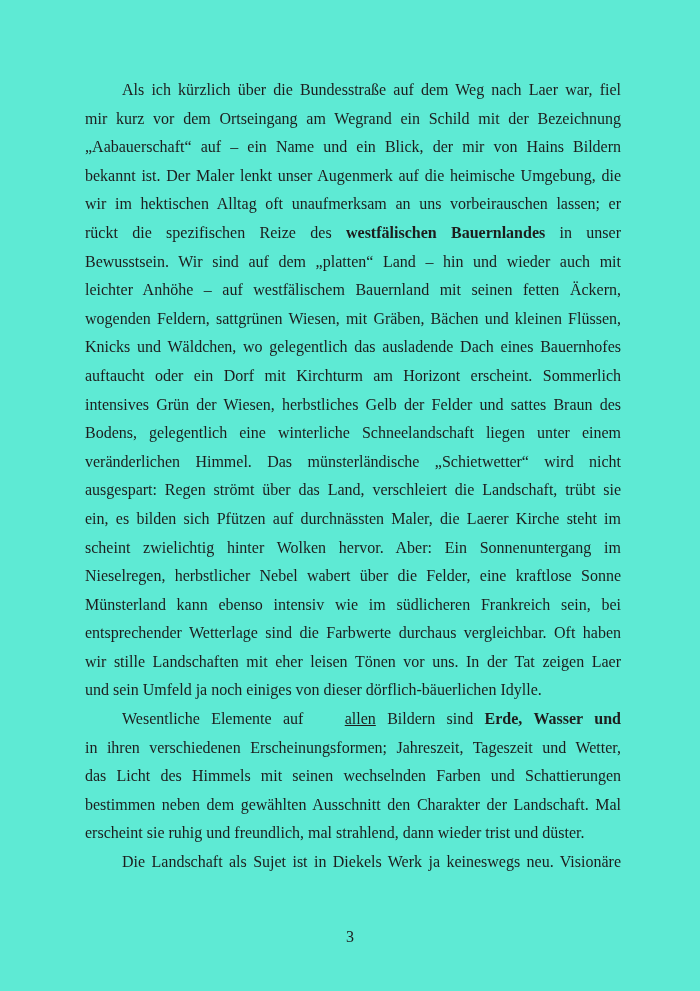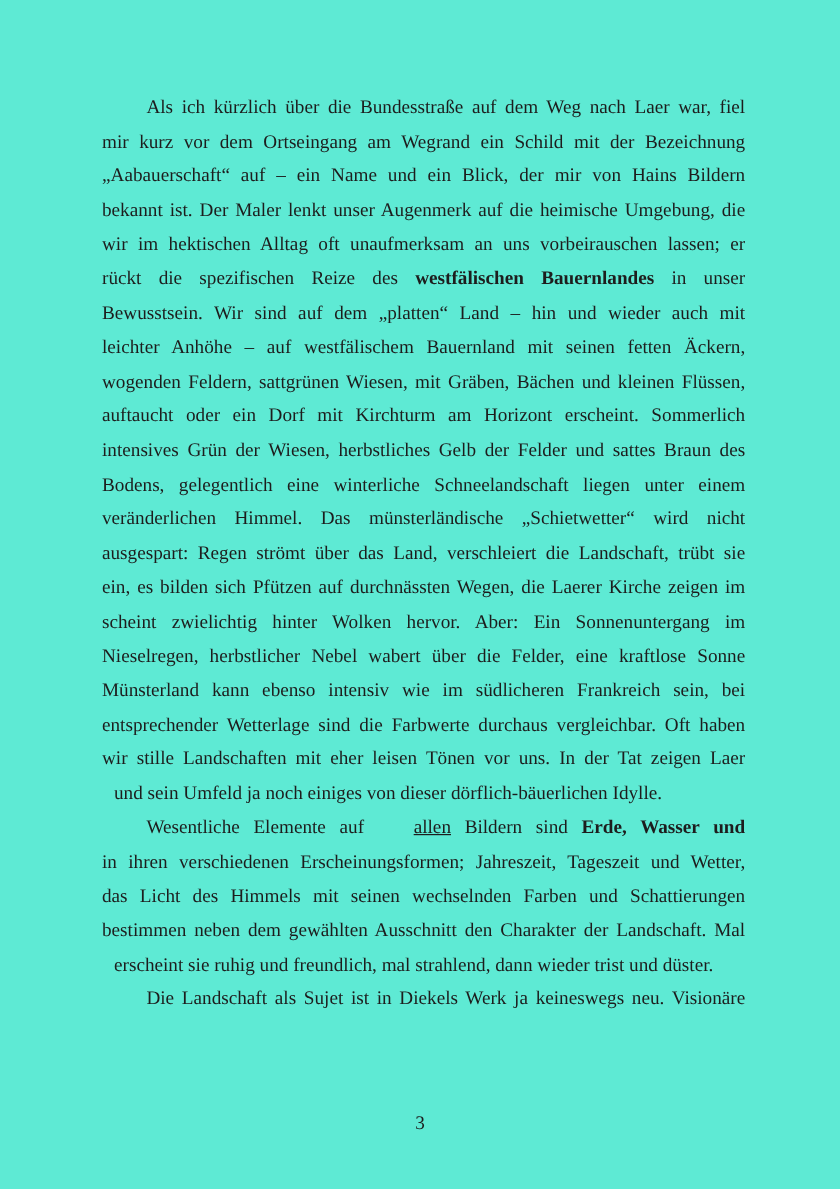--- a/index.html
+++ b/index.html
@@ -33,21 +33,20 @@
     height: 28.6px;
     text-align: justify;
     text-align-last: justify;
     overflow: hidden;
   }
   .line.first {
     text-indent: 37px;
   }
   .line.last {
     text-align-last: left;
-    margin-left: 10px;
   }
   .bold {
     font-weight: bold;
   }
   .underline {
     text-decoration: underline;
     margin-left: 30px;
   }
   .page-number {
     position: absolute;
@@ -67,26 +66,27 @@
       <div class="paragraph">
         <div class="line first"><span>Als ich kürzlich über die Bundesstraße auf dem Weg nach Laer war, fiel</span></div>
         <div class="line"><span>mir kurz vor dem Ortseingang am Wegrand ein Schild mit der Bezeichnung</span></div>
         <div class="line"><span>„Aabauerschaft“ auf – ein Name und ein Blick, der mir von Hains Bildern</span></div>
         <div class="line"><span>bekannt ist. Der Maler lenkt unser Augenmerk auf die heimische Umgebung, die</span></div>
         <div class="line"><span>wir im hektischen Alltag oft unaufmerksam an uns vorbeirauschen lassen; er</span></div>
         <div class="line"><span>rückt die spezifischen Reize des </span><span class="bold">westfälischen Bauernlandes</span><span> in unser</span></div>
         <div class="line"><span>Bewusstsein. Wir sind auf dem „platten“ Land – hin und wieder auch mit</span></div>
         <div class="line"><span>leichter Anhöhe – auf westfälischem Bauernland mit seinen fetten Äckern,</span></div>
         <div class="line"><span>wogenden Feldern, sattgrünen Wiesen, mit Gräben, Bächen und kleinen Flüssen,</span></div>
+        <div class="line"><span>Knicks und Wäldchen, wo gelegentlich das ausladende Dach eines Bauernhofes</span></div>
         <div class="line"><span>auftaucht oder ein Dorf mit Kirchturm am Horizont erscheint. Sommerlich</span></div>
         <div class="line"><span>intensives Grün der Wiesen, herbstliches Gelb der Felder und sattes Braun des</span></div>
         <div class="line"><span>Bodens, gelegentlich eine winterliche Schneelandschaft liegen unter einem</span></div>
         <div class="line"><span>veränderlichen Himmel. Das münsterländische „Schietwetter“ wird nicht</span></div>
         <div class="line"><span>ausgespart: Regen strömt über das Land, verschleiert die Landschaft, trübt sie</span></div>
-        <div class="line"><span>ein, es bilden sich Pfützen auf durchnässten Wegen, die Laerer Kirche zeigen im</span></div>
+        <div class="line"><span>ein, es bilden sich Pfützen auf durchnässten Maler, die Laerer Kirche steht im</span></div>
         <div class="line"><span>scheint zwielichtig hinter Wolken hervor. Aber: Ein Sonnenuntergang im</span></div>
         <div class="line"><span>Nieselregen, herbstlicher Nebel wabert über die Felder, eine kraftlose Sonne</span></div>
         <div class="line"><span>Münsterland kann ebenso intensiv wie im südlicheren Frankreich sein, bei</span></div>
         <div class="line"><span>entsprechender Wetterlage sind die Farbwerte durchaus vergleichbar. Oft haben</span></div>
         <div class="line"><span>wir stille Landschaften mit eher leisen Tönen vor uns. In der Tat zeigen Laer</span></div>
         <div class="line last"><span>und sein Umfeld ja noch einiges von dieser dörflich-bäuerlichen Idylle.</span></div>
       </div>
       <div class="paragraph">
         <div class="line first"><span>Wesentliche Elemente auf </span><span class="underline">allen</span><span> Bildern sind </span><span class="bold">Erde, Wasser und Himmels</span></div>
         <div class="line"><span>in ihren verschiedenen Erscheinungsformen; Jahreszeit, Tageszeit und Wetter,</span></div>

